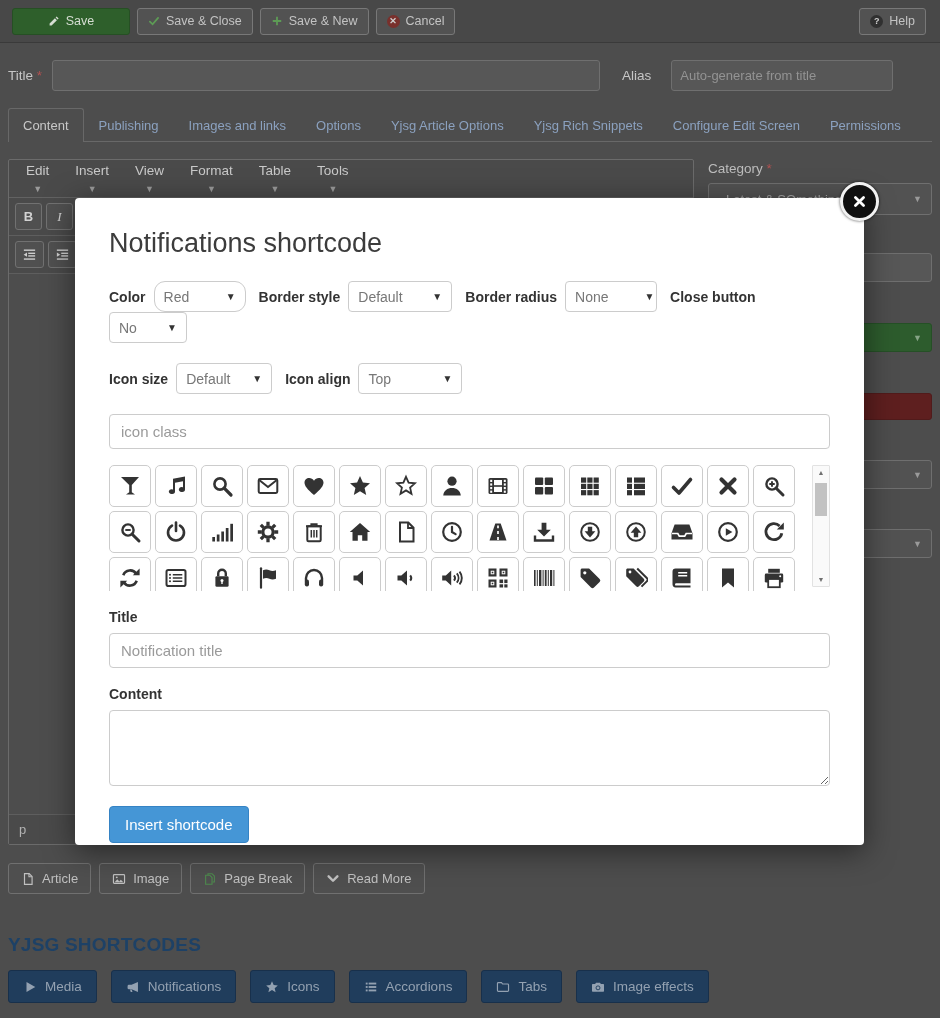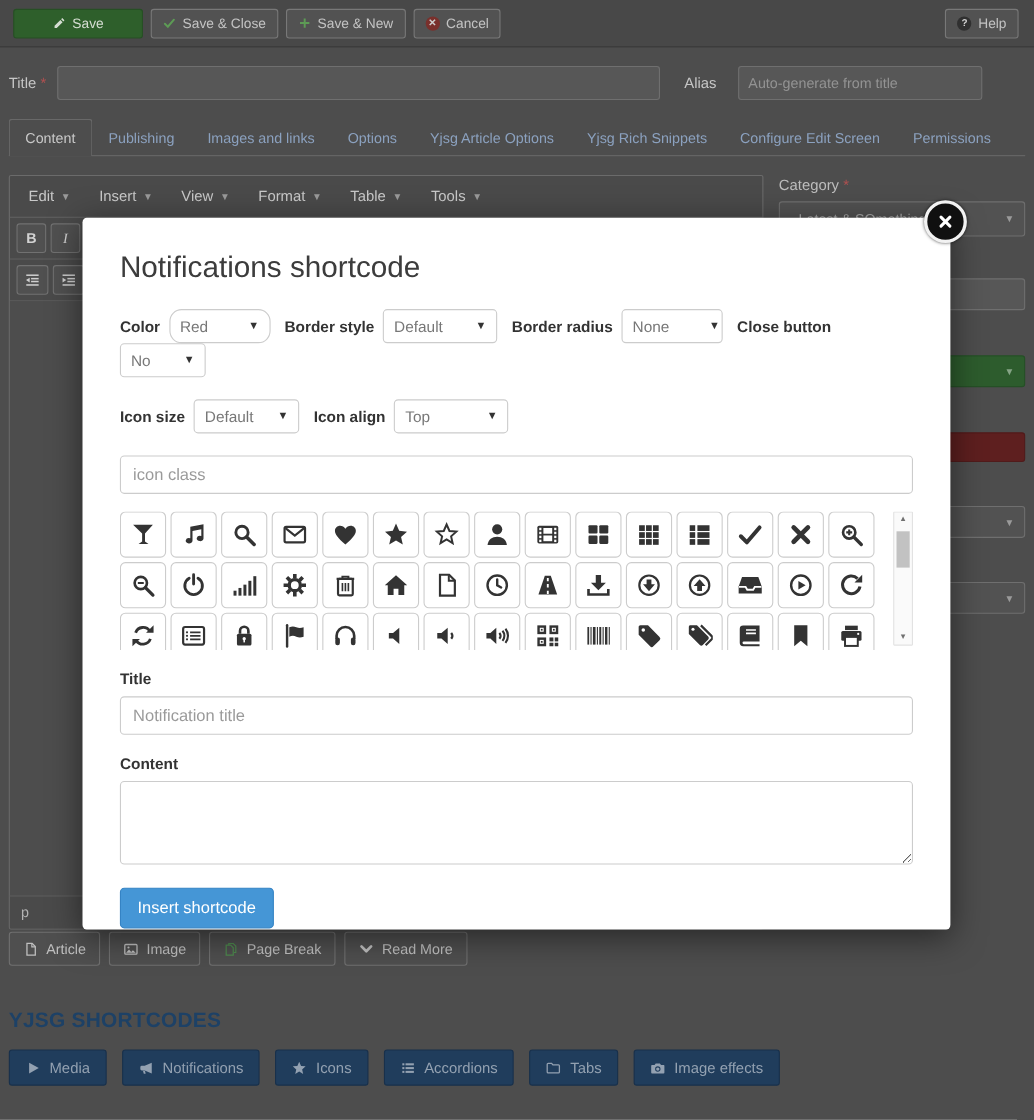--- a/index.html
+++ b/index.html
@@ -32,21 +32,21 @@
   #title-input{width:530px;}
   #alias-input{width:204px;}
   .alias-label{margin-left:22px;}
   .tabs{display:flex;margin:6px 8px 0 8px;border-bottom:1px solid #686868;font-size:13px;}
   .tab{padding:9px 14px;color:#8ba1bf;cursor:pointer;border:1px solid transparent;border-bottom:none;
     border-radius:3px 3px 0 0;position:relative;top:1px;}
   .tab.active{color:#c8c8c8;background:#4d4d4d;border-color:#686868;}
   .main-row{display:flex;align-items:flex-start;padding:17px 8px 0 8px;}
   .editor-panel{width:687px;border:1px solid #6b6b6b;border-radius:2px;background:#4a4a4a;}
   .menubar{display:flex;align-items:center;height:37px;border-bottom:1px solid #626262;padding:0 4px;}
-  .menu-item{color:#c9c9c9;font-size:13.5px;padding:6px 13px;cursor:pointer;display:flex;align-items:center;gap:6px;}
+  .menu-item{color:#c9c9c9;font-size:13.5px;padding:6px 13px;cursor:pointer;display:flex;align-items:center;gap:6px;flex-direction:column;}
   .caret{font-size:9px;color:#9a9a9a;}
   .fmt-row{display:flex;align-items:center;gap:4px;padding:5px 6px;border-bottom:1px solid #5e5e5e;}
   .fmt-btn{min-width:27px;height:27px;background:#505050;border:1px solid #717171;border-radius:3px;
     color:#d2d2d2;font-size:13px;display:inline-flex;align-items:center;justify-content:center;cursor:pointer;}
   .fmt-btn.b{font-weight:bold;}
   .fmt-btn.i{font-style:italic;font-family:"Liberation Serif","DejaVu Serif",serif;}
   .fmt-btn svg{width:15px;height:15px;color:#cfcfcf;}
   .edit-area{height:540px;background:#4d4d4d;}
   .statusbar{height:29px;border-top:1px solid #5e5e5e;display:flex;align-items:center;
     padding:0 10px;color:#b3b3b3;font-size:13px;background:#4a4a4a;}
@@ -56,21 +56,21 @@
     display:flex;align-items:center;padding:0 9px;color:#a9a9a9;font-size:13px;cursor:pointer;}
   .sb-select .caret{margin-left:auto;}
   .sb-select.small{height:27px;}
   .sb-select.green{background:#2d5c2d;border-color:#255026;color:#a9c2a6;}
   .sb-input{width:100%;box-sizing:border-box;margin-top:38px;}
   .sb-gap{margin-top:41px;}
   .sb-gap2{margin-top:40px;}
   .featured-row{margin-top:41px;display:flex;justify-content:flex-end;}
   .featured-no{width:112px;height:27px;background:#5e1f1f;border:1px solid #511b1b;border-radius:3px;
     color:#d8b0b0;font-size:13px;display:flex;align-items:center;padding-left:16px;box-sizing:border-box;cursor:pointer;}
-  .ins-row{display:flex;gap:8px;padding:2px 8px 0 8px;}
+  .ins-row{display:flex;gap:8px;padding:18px 8px 0 8px;}
   .ins-btn{display:inline-flex;align-items:center;gap:7px;height:31px;padding:0 12px;
     background:#4f4f4f;border:1px solid #707070;border-radius:3px;color:#c0c0c0;font-size:13px;cursor:pointer;}
   .ins-btn svg{width:14px;height:14px;color:#c0c0c0;}
   .ins-btn svg.green{color:#4e8a4e;}
   .yjsg{padding:40px 8px 0 8px;}
   .yjsg h2{margin:0 0 14px 0;font-size:19px;color:#1d4166;letter-spacing:.2px;}
   .yjsg-row{display:flex;gap:14px;}
   .yjsg-btn{display:inline-flex;align-items:center;gap:8px;height:33px;padding:0 14px;
     background:#203d5c;border:1px solid #18304b;border-radius:3px;color:#93a1b1;font-size:13.5px;cursor:pointer;}
   .yjsg-btn svg{width:14px;height:14px;color:#93a1b1;}

